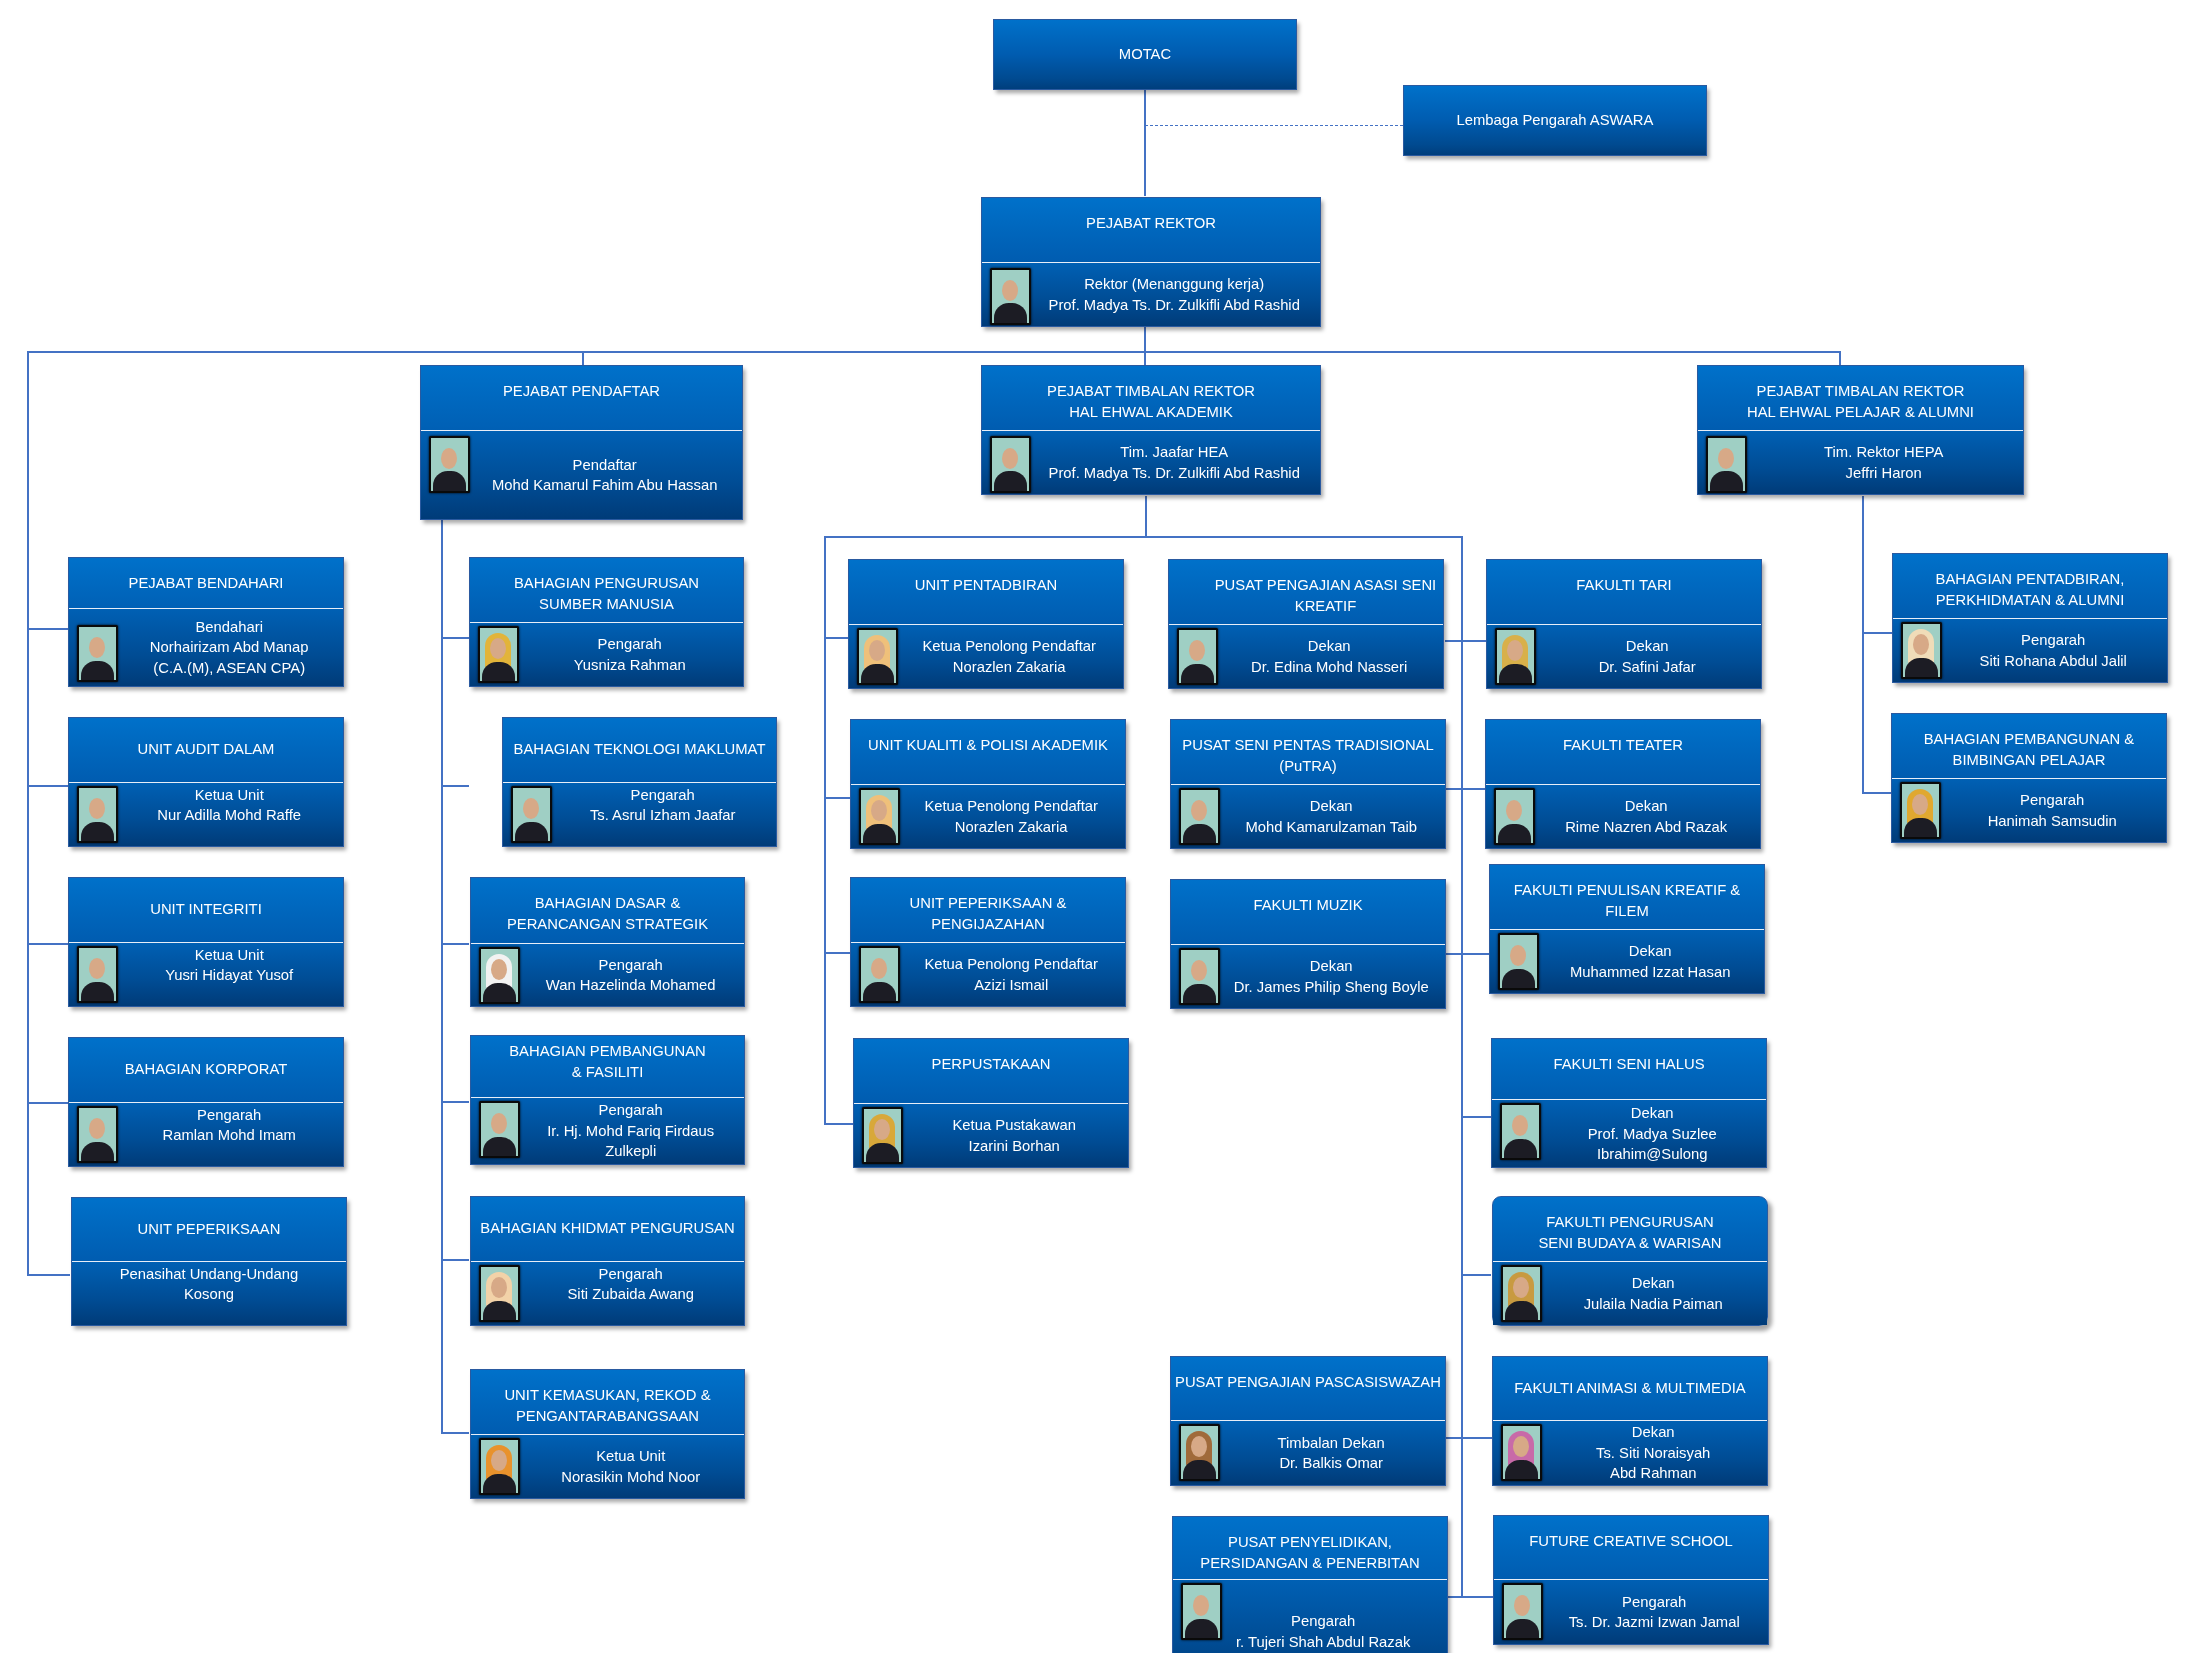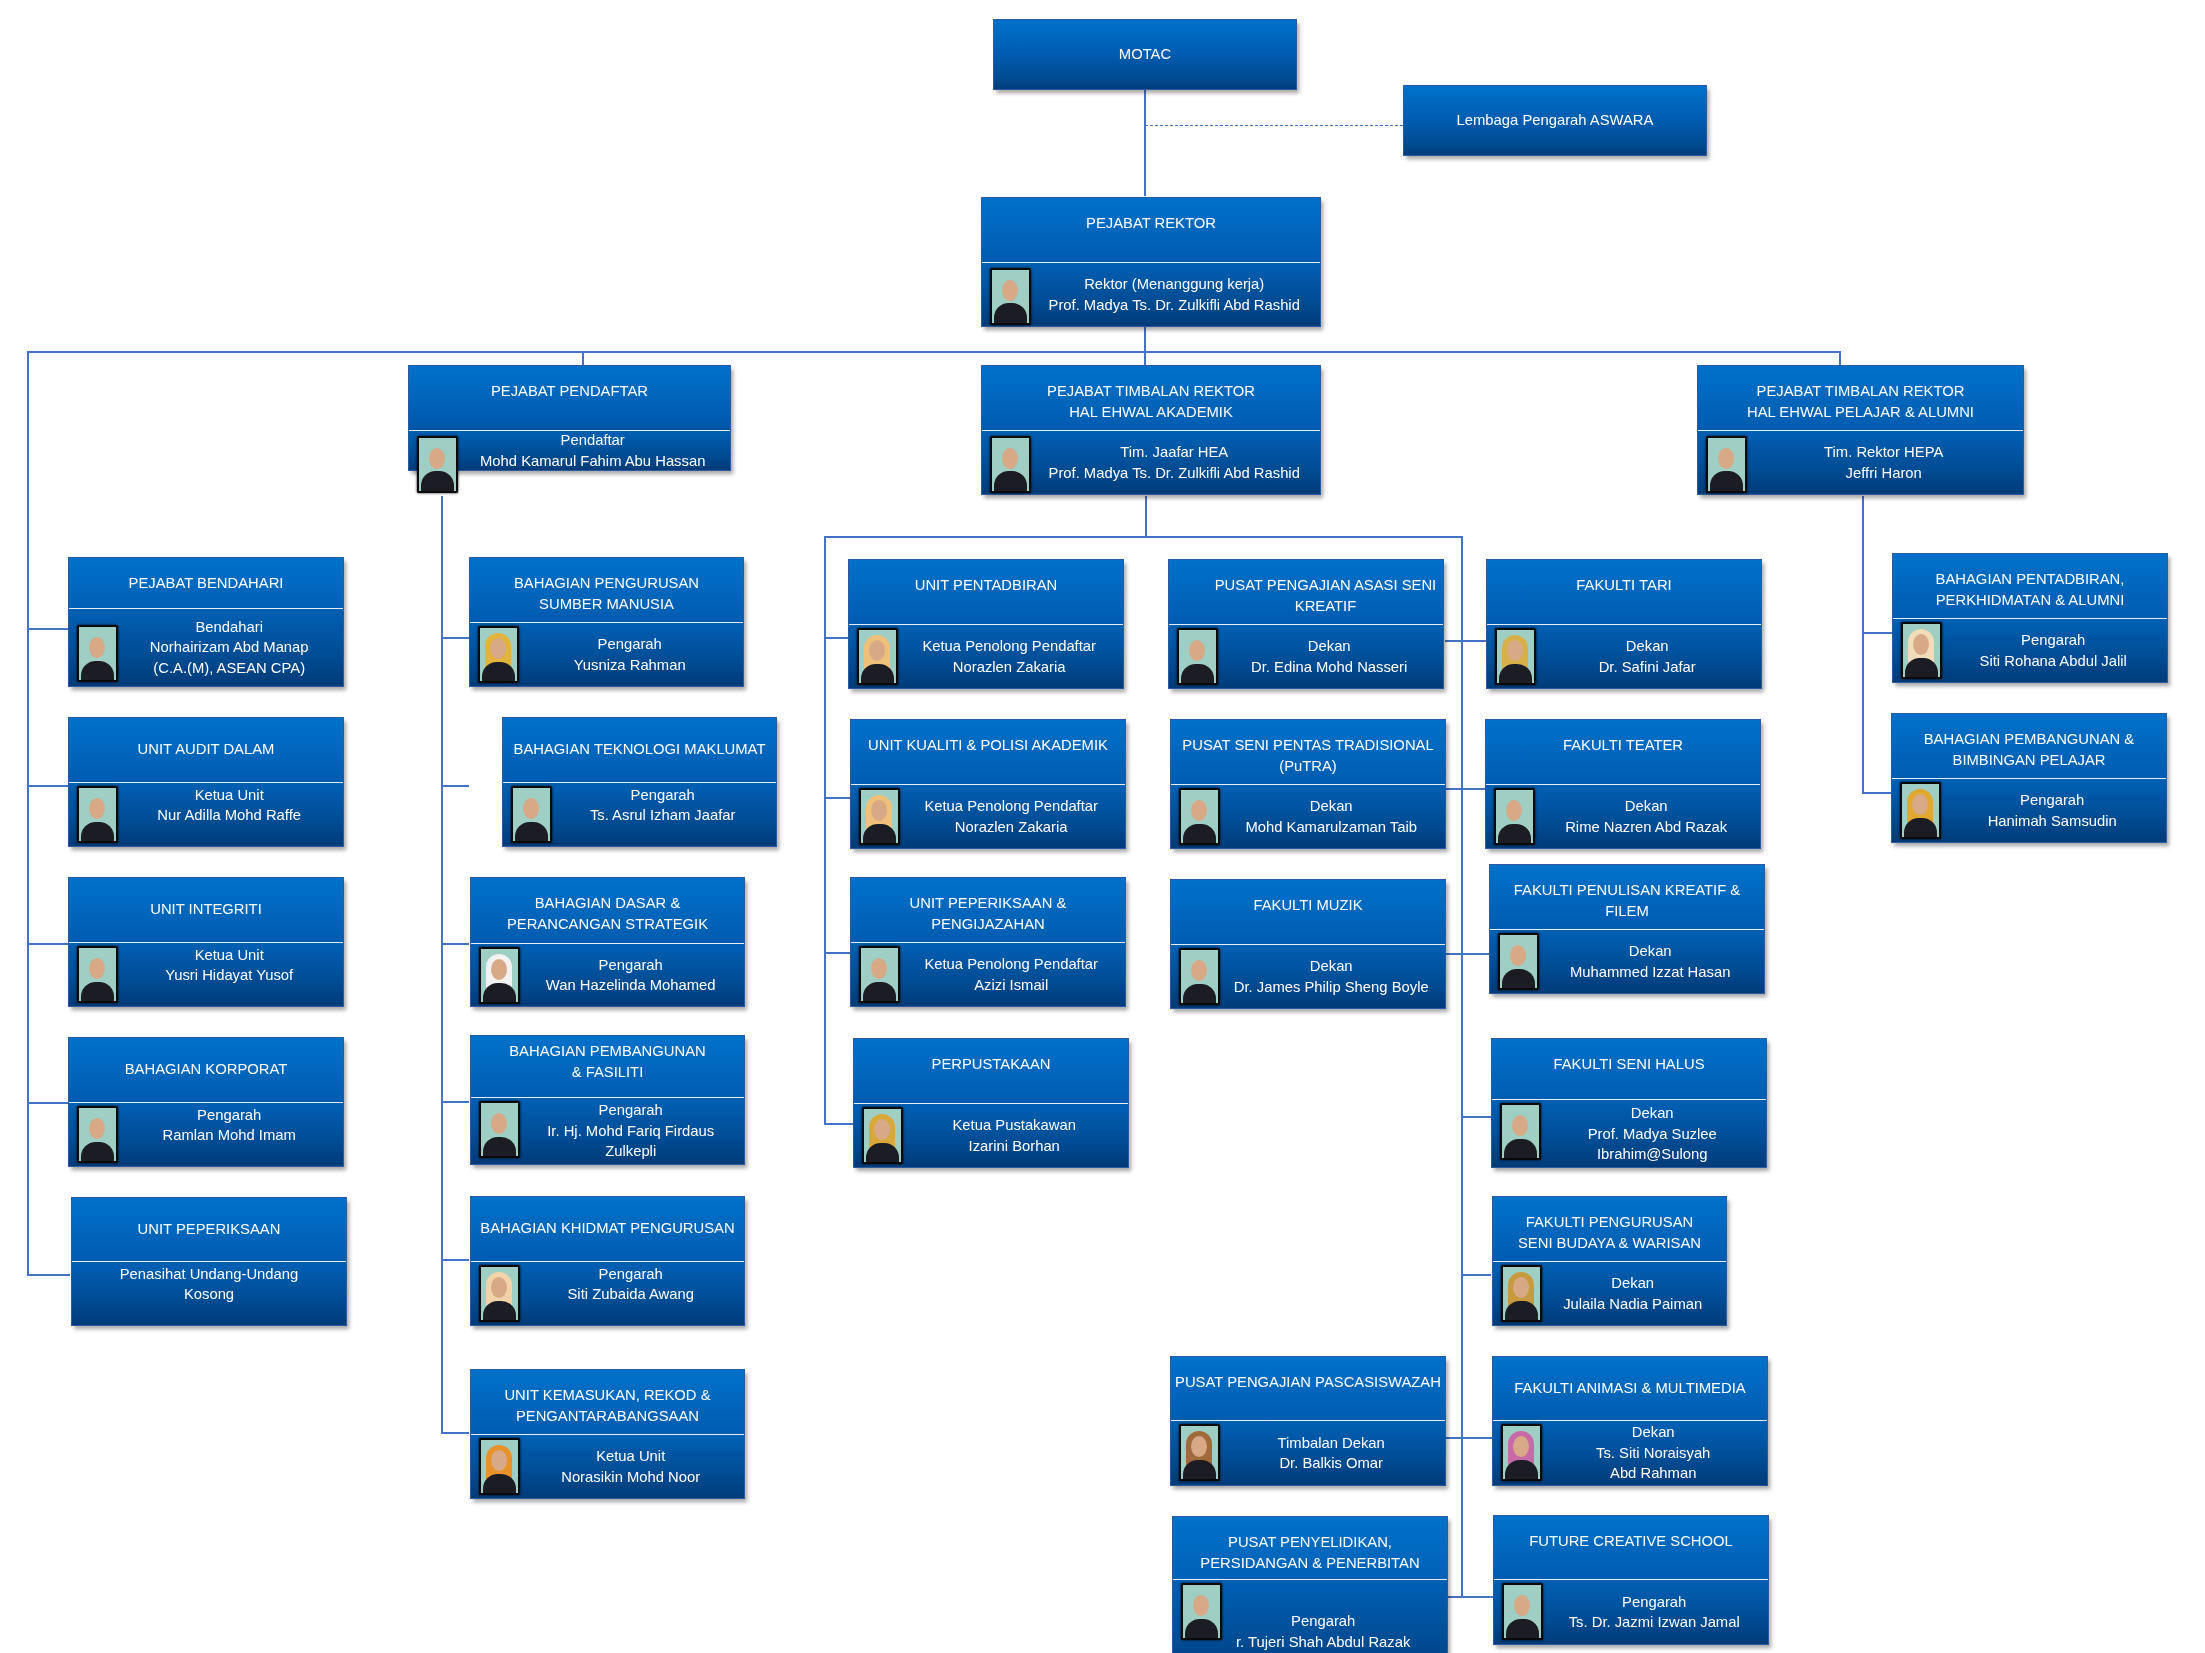--- a/index.html
+++ b/index.html
@@ -80,21 +80,21 @@
     <div class="head" style="height:65px;">PEJABAT REKTOR</div>
     <div class="body" style="top:65px;">
       <div class="photo" style="top:4.9px;">
           <div class="face"></div>
           <div class="suit"></div>
         </div>
       <div class="text"><div>Rektor (Menanggung kerja)</div><div>Prof. Madya Ts. Dr. Zulkifli Abd Rashid</div></div>
     </div>
   </div>
 
-  <div class="box" style="left:408px;top:365px;width:323px;height:106px;">
+  <div class="box" style="left:420px;top:365px;width:323px;height:155px;">
     <div class="head" style="height:65px;">PEJABAT PENDAFTAR</div>
     <div class="body" style="top:65px;">
       <div class="photo" style="top:4.9px;">
           <div class="face"></div>
           <div class="suit"></div>
         </div>
       <div class="text"><div>Pendaftar</div><div>Mohd Kamarul Fahim Abu Hassan</div></div>
     </div>
   </div>
   <div class="box" style="left:981px;top:365px;width:340px;height:130px;">
@@ -374,21 +374,21 @@
     <div class="head" style="height:61px;">FAKULTI SENI HALUS</div>
     <div class="body" style="top:61px;">
       <div class="photo" style="top:3.3px;">
           <div class="face"></div>
           <div class="suit"></div>
         </div>
       <div class="text" style="align-self:flex-start;padding-top:3.3px;"><div>Dekan</div><div>Prof. Madya Suzlee
 Ibrahim@Sulong</div></div>
     </div>
   </div>
-  <div class="box" style="left:1492px;top:1196px;width:235px;height:130px;">
+  <div class="box" style="left:1492px;top:1196px;width:276px;height:130px;border-radius:9px;">
     <div class="head" style="height:65px;">FAKULTI PENGURUSAN
 SENI BUDAYA &amp; WARISAN</div>
     <div class="body" style="top:65px;">
       <div class="photo" style="top:3.3px;">
           <div class="scarf" style="background:#c89a40;"></div>
           <div class="face"></div>
           <div class="suit"></div>
         </div>
       <div class="text"><div>Dekan</div><div>Julaila Nadia Paiman</div></div>
     </div>

